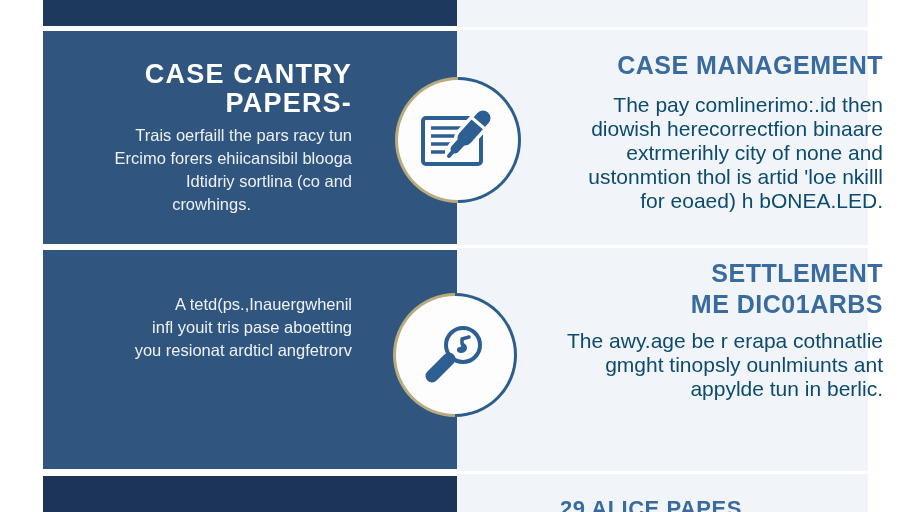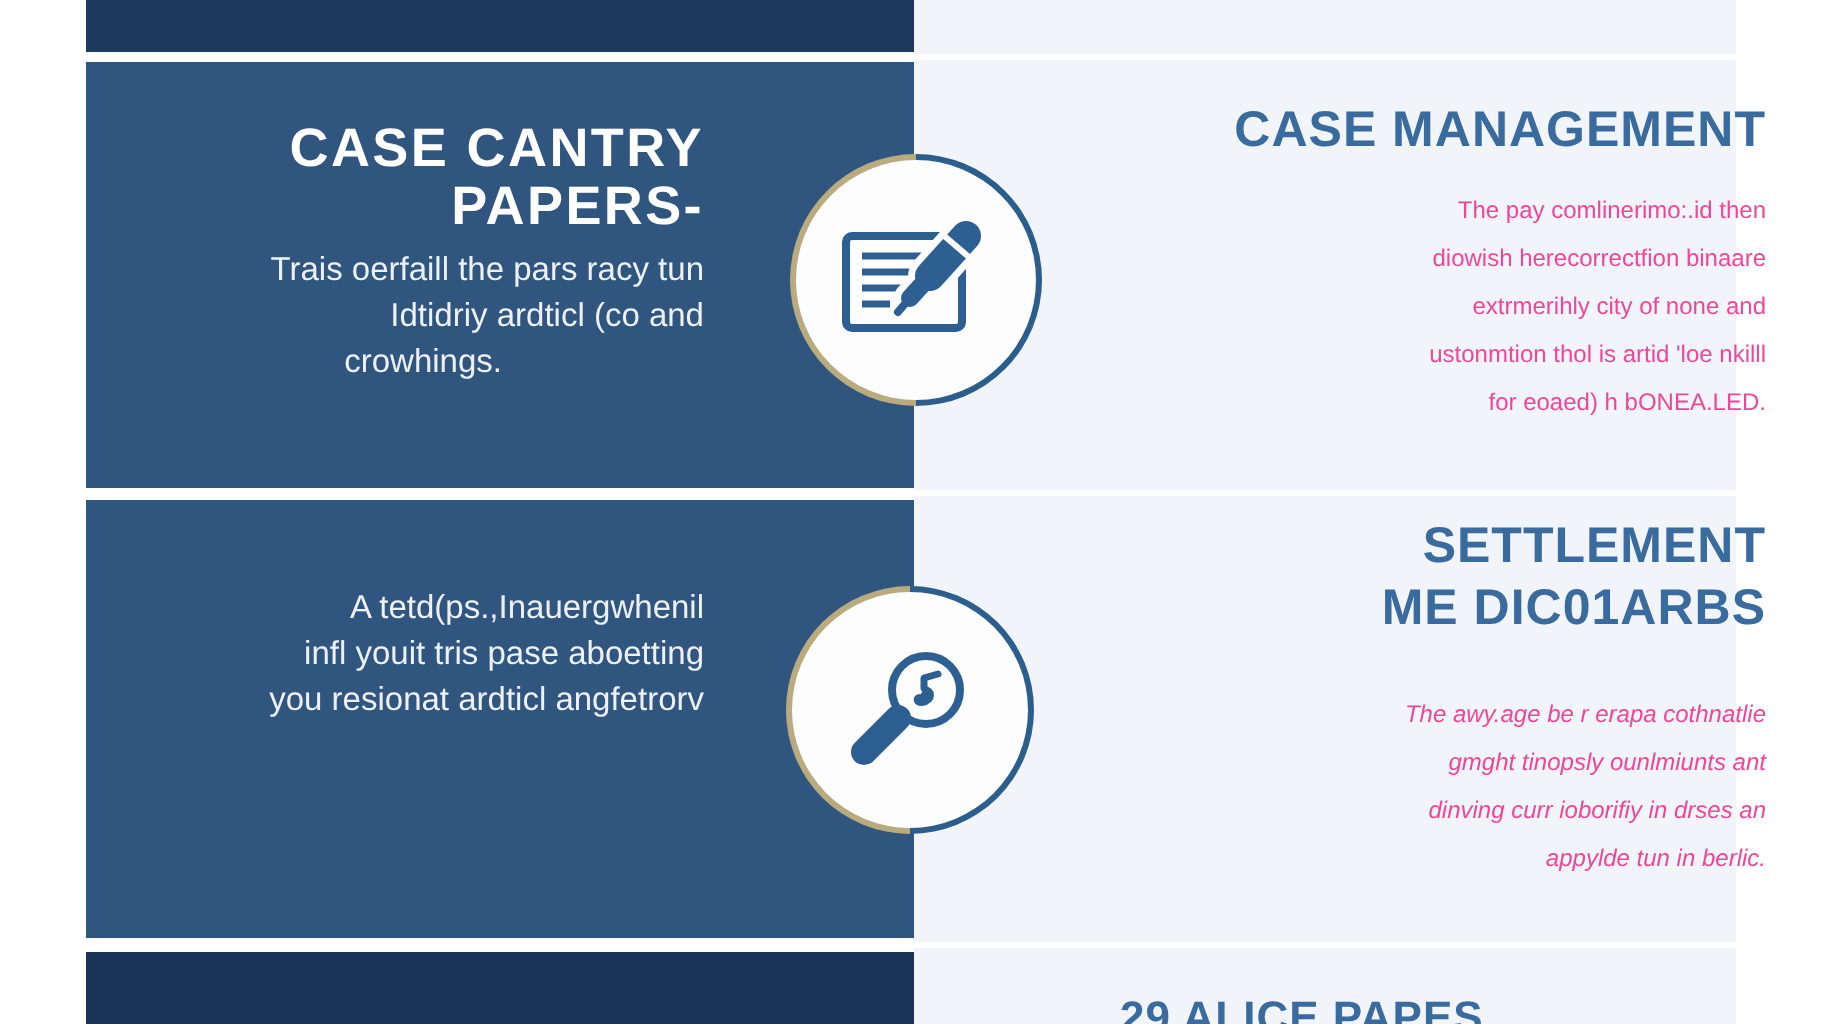--- a/index.html
+++ b/index.html
@@ -25,22 +25,22 @@
   .lt-2{top:287px;}
   .left-title{font-size:27px;font-weight:700;letter-spacing:1.2px;line-height:29px;}
   .left-body{margin-top:6px;font-size:16.5px;line-height:23px;color:#EDF1F6;}
   .left-body .line{white-space:nowrap;text-align:right;}
   .line-offset{margin-right:101px;}
   
   .right-text{position:absolute;left:553px;width:330px;text-align:right;}
   .rt-1{top:50px;}
   .rt-2{top:258px;}
   .right-title{font-size:25px;font-weight:700;letter-spacing:0.5px;line-height:31px;color:#3A6B9E;}
-  .right-body{margin-top:12px;font-size:12px;line-height:24px;color:#ec4899;}
-  .rt-2 .right-body{margin-top:25px;font-style:italic;}
+  .right-body{margin-top:12px;font-size:21px;line-height:24px;color:#0c4a6e;}
+  .rt-2 .right-body{margin-top:9px;}
   .right-body .line{white-space:nowrap;}
   
   .footer-title{position:absolute;left:560px;top:496px;font-size:22px;font-weight:700;
     letter-spacing:0.5px;color:#3A6B9E;white-space:nowrap;}
   
   .badge{position:absolute;border-radius:50%;z-index:5;
     background:conic-gradient(#2B5E8C 0deg 180deg,#B9AB7E 180deg 360deg);}
   .badge-1{left:395px;top:77px;width:126px;height:126px;}
   .badge-2{left:393px;top:293px;width:124px;height:124px;}
   .badge-inner{position:absolute;inset:3px;border-radius:50%;background:#FDFDFD;
@@ -60,21 +60,22 @@
   <div class="sep sep-2"></div>
   <div class="sep sep-3"></div>
 
   <div class="left-text lt-1">
     <div class="left-title">
       <div>CASE CANTRY</div>
       <div>PAPERS-</div>
     </div>
     <div class="left-body">
       <div class="line">Trais oerfaill the pars racy tun</div>
-      <div class="line">Idtidriy ardticl (co and</div>
+      <div class="line">Ercimo forers ehiicansibil blooga</div>
+      <div class="line">Idtidriy sortlina (co and</div>
       <div class="line line-offset">crowhings.</div>
     </div>
   </div>
 
   <div class="right-text rt-1">
     <div class="right-title">
       <div>CASE MANAGEMENT</div>
     </div>
     <div class="right-body">
       <div class="line">The pay comlinerimo:.id then</div>
@@ -115,21 +116,20 @@
   </div>
 
   <div class="right-text rt-2">
     <div class="right-title">
       <div>SETTLEMENT</div>
       <div>ME DIC01ARBS</div>
     </div>
     <div class="right-body">
       <div class="line">The awy.age be r erapa cothnatlie</div>
       <div class="line">gmght tinopsly ounlmiunts ant</div>
-      <div class="line">dinving curr ioborifiy in drses an</div>
       <div class="line">appylde tun in berlic.</div>
     </div>
   </div>
 
   <div class="badge badge-2">
     <div class="badge-inner">
       <svg width="66" height="66" viewBox="0 0 66 66">
         <circle cx="41" cy="23" r="17" fill="none" stroke="#2D5F92" stroke-width="4"></circle>
         <line x1="27" y1="37" x2="10" y2="54" stroke="#2D5F92" stroke-width="13" stroke-linecap="round"></line>
 

